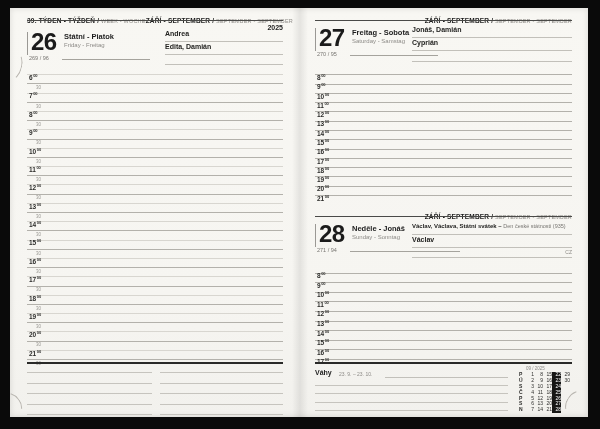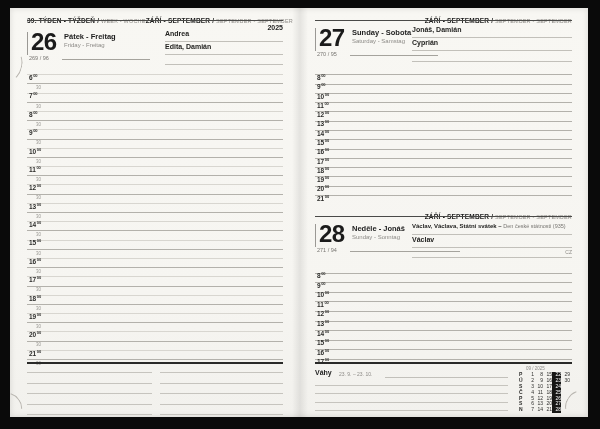--- a/index.html
+++ b/index.html
@@ -61,21 +61,21 @@
     </div>
     <div class="grp">
       <span class="pri">ZÁŘÍ - SEPTEMBER</span><span class="sep">/</span><span class="sec">SEPTEMBER - SEPTEMBER</span>
     </div>
   </div>
   <div class="abs rule" style="left:27px;top:20px;width:256px;"></div>
   <div class="abs year" style="left:27px;top:24px;width:256px;">2025</div>
 
   <div class="abs dayrule" style="left:27px;top:32px;height:23px;"></div>
   <div class="abs daynum" style="left:31px;top:30px;">26</div>
-  <div class="abs dn1" style="left:64px;top:32px;">Pátek - Freitag</div>
+  <div class="abs dn1" style="left:64px;top:32px;">Státní - Piatok</div>
   <div class="abs dn2" style="left:64px;top:42px;">Friday - Freitag</div>
   <div class="abs ord" style="left:29px;top:55px;">269 / 96</div>
   <div class="abs ordline" style="left:62px;top:59px;width:88px;"></div>
 
   <div class="abs nametext" style="left:165px;top:30px;">Andrea</div>
   <div class="abs dotline" style="left:165px;top:41px;width:118px;"></div>
   <div class="abs nametext" style="left:165px;top:43px;">Edita, Damián</div>
   <div class="abs dotline" style="left:165px;top:54px;width:118px;"></div>
   <div class="abs dotline" style="left:165px;top:64px;width:118px;"></div>
 
@@ -132,21 +132,21 @@
 
   <div class="abs phead rightonly" style="left:315px;top:9px;width:257px;">
     <div class="grp">
       <span class="pri">ZÁŘÍ - SEPTEMBER</span><span class="sep">/</span><span class="sec">SEPTEMBER - SEPTEMBER</span>
     </div>
   </div>
   <div class="abs rule" style="left:315px;top:20px;width:257px;"></div>
 
   <div class="abs dayrule" style="left:315px;top:28px;height:23px;"></div>
   <div class="abs daynum" style="left:319px;top:26px;">27</div>
-  <div class="abs dn1" style="left:352px;top:28px;">Sunday - Sobota</div>
+  <div class="abs dn1" style="left:352px;top:28px;">Freitag - Sobota</div>
   <div class="abs dn2" style="left:352px;top:38px;">Saturday - Samstag</div>
   <div class="abs ord" style="left:317px;top:51px;">270 / 95</div>
   <div class="abs ordline" style="left:350px;top:55px;width:88px;"></div>
 
   <div class="abs nametext" style="left:412px;top:26px;">Jonáš, Damián</div>
   <div class="abs dotline" style="left:412px;top:37px;width:160px;"></div>
   <div class="abs nametext" style="left:412px;top:39px;">Cyprián</div>
   <div class="abs dotline" style="left:412px;top:50px;width:160px;"></div>
   <div class="abs dotline" style="left:412px;top:61px;width:160px;"></div>
 

